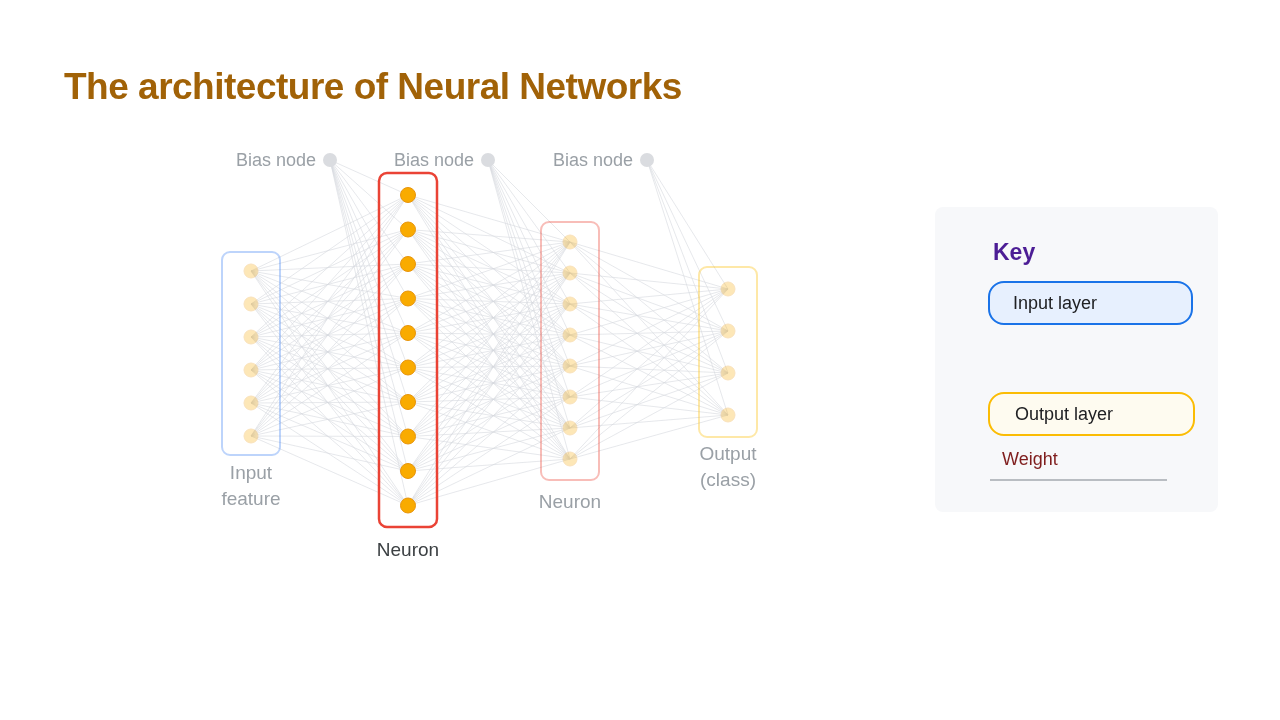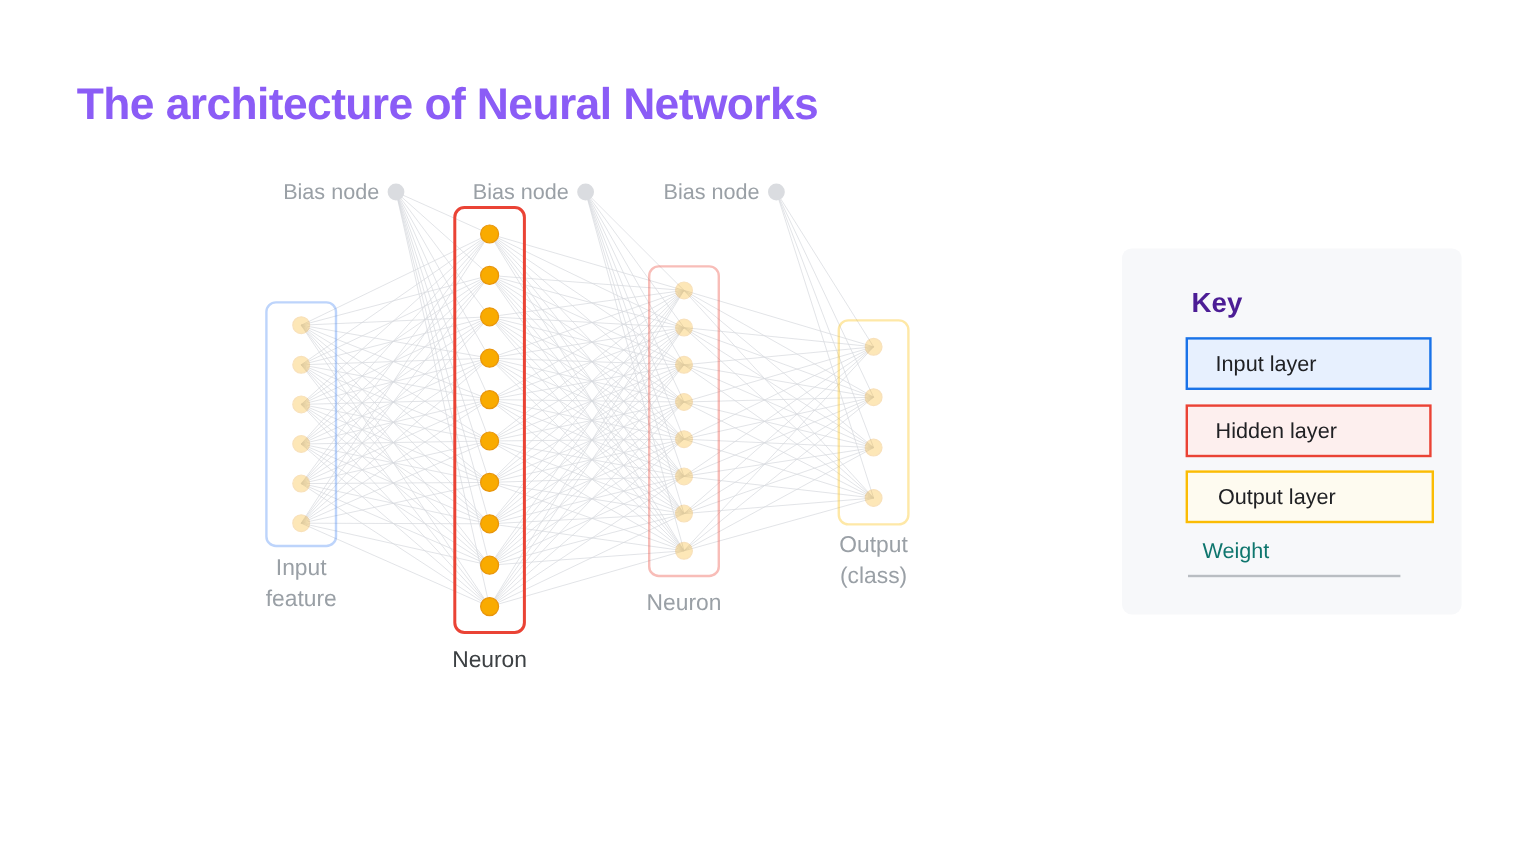--- a/index.html
+++ b/index.html
@@ -1,31 +1,31 @@
 <!DOCTYPE html>
 <html><head>
 <meta charset="utf-8">
 <style>
   html,body{margin:0;padding:0;background:#ffffff;}
   .slide{position:relative;width:1280px;height:720px;background:#ffffff;overflow:hidden;
          font-family:"Liberation Sans",sans-serif;}
   .title{position:absolute;left:64px;top:66px;margin:0;font-size:37px;font-weight:700;
-         color:#8b5cf6;letter-spacing:-0.5px;}
+         color:#a16207;letter-spacing:-0.5px;}
   #network{position:absolute;left:0;top:130px;}
   .caption{position:absolute;left:146px;top:574px;font-size:25px;color:#3c4043;}
   .key-panel{position:absolute;left:935px;top:207px;width:283px;height:305px;
              background:#f7f8fa;border-radius:8px;}
   .key-title{position:absolute;left:58px;top:32px;font-size:23px;font-weight:700;color:#4c1d95;}
   .key-item{position:absolute;left:53px;width:178px;height:40px;border:2px solid #ccc;
-            border-radius:0;display:flex;align-items:center;padding-left:23px;
+            border-radius:16px;display:flex;align-items:center;padding-left:23px;
             box-sizing:content-box;font-size:18px;color:#202124;background:#fff;}
   .key-item-0{top:74px;}
   .key-item-1{top:130px;}
   .key-item-2{top:185px;}
-  .key-weight-label{position:absolute;left:67px;top:242px;font-size:18px;color:#0f766e;text-align:center;}
+  .key-weight-label{position:absolute;left:67px;top:242px;font-size:18px;color:#7f1d1d;text-align:center;}
   .key-weight-line{position:absolute;left:55px;top:272px;width:177px;height:2px;background:#b9bdc2;}
   svg text{font-family:"Liberation Sans",sans-serif;}
 </style>
 </head>
 <body>
 
 <div class="slide">
 
   <h1 class="title">The architecture of Neural Networks</h1>
 
@@ -280,23 +280,20 @@
       <text x="633" y="36" text-anchor="end" font-size="18" fill="#9aa0a6">Bias node</text>
     </svg>
 
 
   <aside class="key-panel">
     <div class="key-title">Key</div>
 
     <div class="key-item key-item-0" style="border-color: rgb(26, 115, 232); background: rgb(231, 240, 254);">
       <span>Input layer</span>
     </div>
-    <div class="key-item key-item-1" style="border-color: rgb(234, 67, 53); background: rgb(253, 239, 238);">
-      <span>Hidden layer</span>
-    </div>
     <div class="key-item key-item-2" style="border-color: rgb(251, 188, 4); background: rgb(254, 251, 240); padding-left: 25px;">
       <span>Output layer</span>
     </div>
 
     <div class="key-weight-label">Weight</div>
     <div class="key-weight-line" style="background: rgb(185, 189, 194);"></div>
   </aside>
 
 </div>
 

